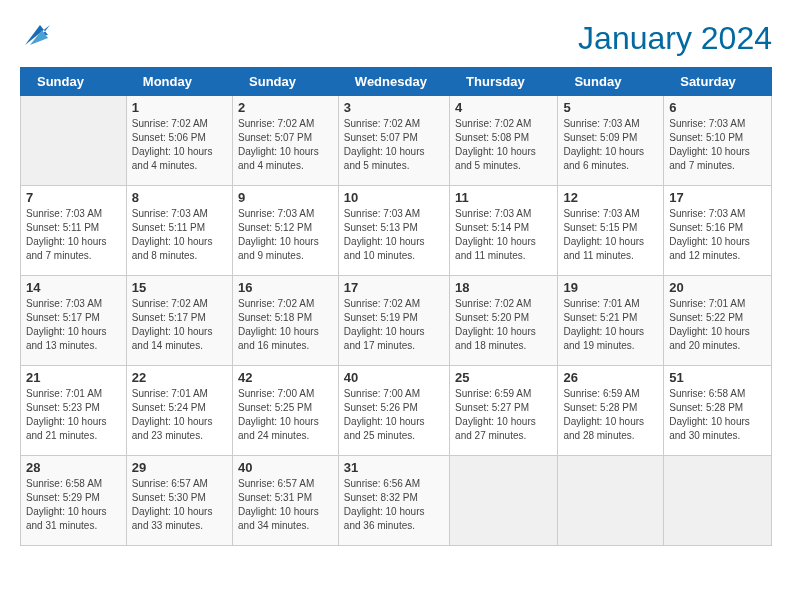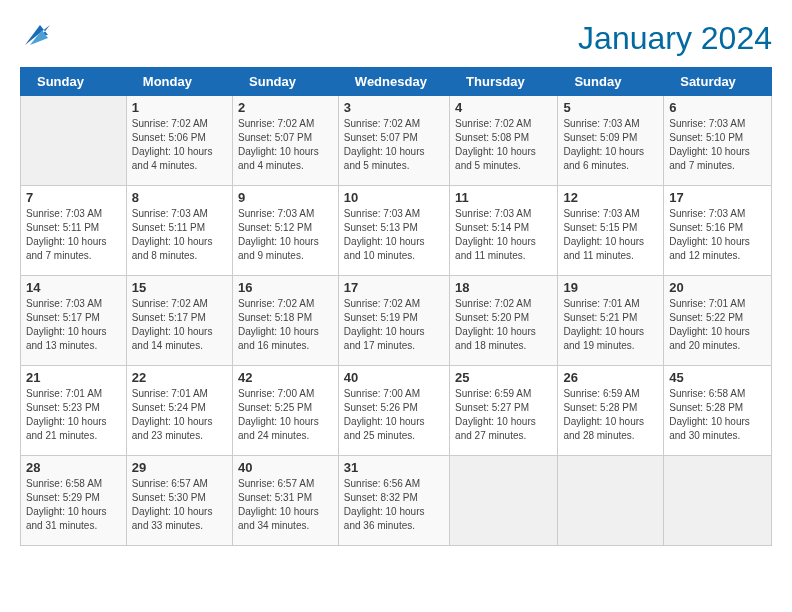--- a/index.html
+++ b/index.html
@@ -303,21 +303,21 @@
 and 27 minutes.</div>
         </td>
         <td>
           <span class="day-num">26</span>
           <div class="day-info" style="white-space: pre-line;">Sunrise: 6:59 AM
 Sunset: 5:28 PM
 Daylight: 10 hours
 and 28 minutes.</div>
         </td>
         <td>
-          <span class="day-num">45</span>
+          <span class="day-num">51</span>
           <div class="day-info" style="white-space: pre-line;">Sunrise: 6:58 AM
 Sunset: 5:28 PM
 Daylight: 10 hours
 and 30 minutes.</div>
         </td>
       </tr>
       <tr>
         <td>
           <span class="day-num">28</span>
           <div class="day-info" style="white-space: pre-line;">Sunrise: 6:58 AM

